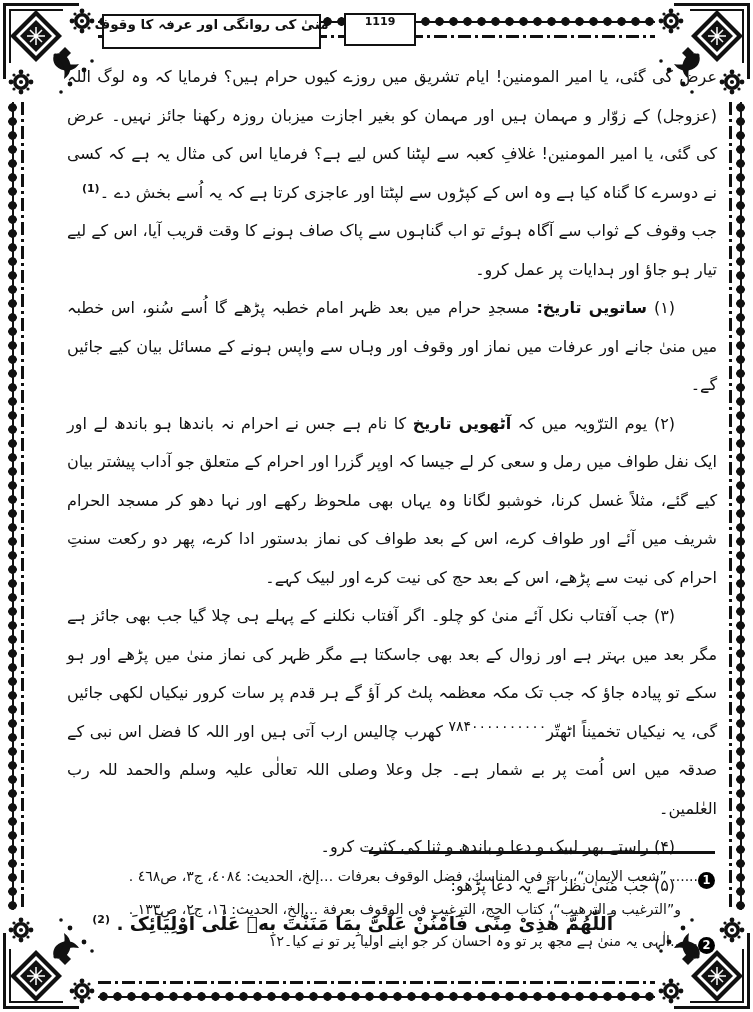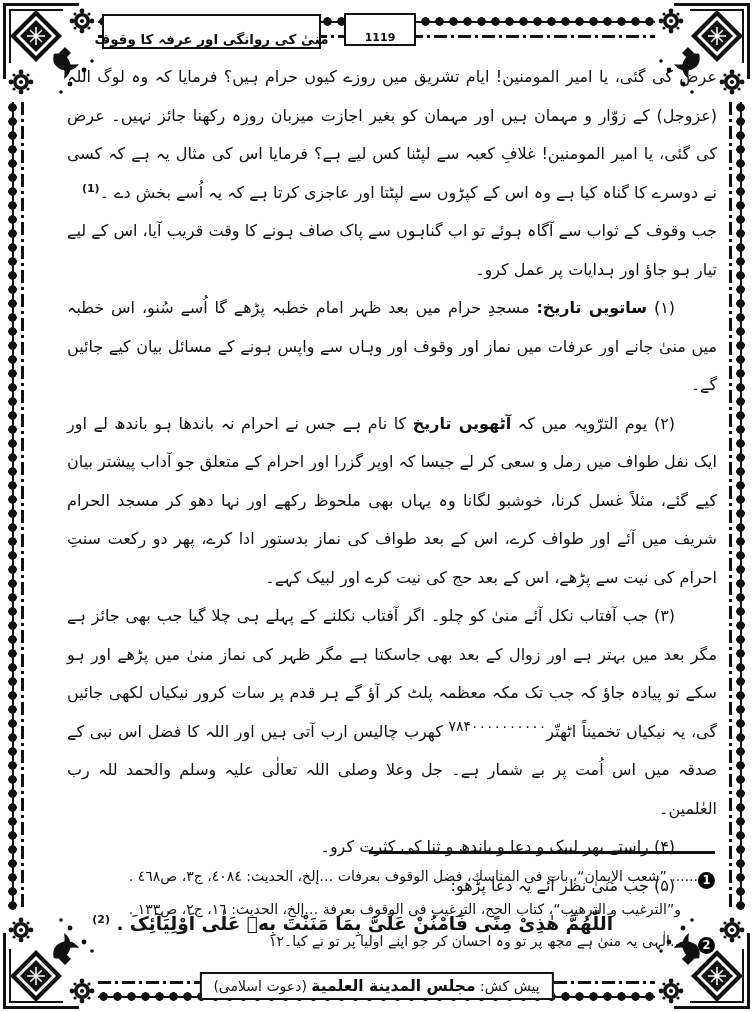--- a/index.html
+++ b/index.html
@@ -29,21 +29,21 @@
   .left-dash{left:21px;top:102px;bottom:102px;}
   .right-beads{right:7px;top:102px;bottom:102px;}
   .right-dash{right:21px;top:102px;bottom:102px;}
   .corner{position:absolute;width:106px;height:106px;z-index:2;}
   .tl{top:3px;left:3px;}
   .tr{top:3px;right:3px;transform:scaleX(-1);}
   .bl{bottom:3px;left:3px;transform:scaleY(-1);}
   .br{bottom:3px;right:3px;transform:scale(-1,-1);}
   
   .hdr-box{position:absolute;background:#fff;border:2px solid #111;z-index:3;
-    display:flex;align-items:flex-end;justify-content:center;white-space:nowrap;}
+    display:flex;align-items:flex-start;justify-content:center;white-space:nowrap;}
   .hdr-right{top:8px;right:42px;width:152px;height:30px;font-size:14.5px;font-weight:bold;}
   .hdr-center{top:13px;left:344px;width:68px;height:29px;font-size:11px;font-weight:bold;direction:ltr;}
   .hdr-left{top:14px;left:102px;width:215px;height:31px;font-size:13.5px;font-weight:bold;}
   
   .body-text{position:absolute;top:58px;right:36px;left:34px;z-index:2;
     direction:rtl;text-align:justify;font-size:16px;line-height:38.5px;margin-left:33px;}
   .body-text p{margin:0;}
   .item{text-indent:42px;}
   .bold{font-weight:bold;}
   .fnref{font-size:11px;vertical-align:super;line-height:0;direction:ltr;unicode-bidi:embed;font-weight:bold;}
@@ -152,19 +152,14 @@
     <p class="dua"><span>اَللّٰهُمَّ هٰذِیْ مِنًی فَامْنُنْ عَلَیَّ بِمَا مَنَنْتَ بِهٖ عَلٰی اَوْلِیَآئِکَ .</span> <sup class="fnref">(2)</sup></p>
   </div>
 
   <div class="fn-divider"></div>
   <div class="footnotes">
     <p><span class="fn-marker">1</span><span>......</span> <span>”شعب الإيمان“، باب فى المناسك، فضل الوقوف بعرفات …إلخ، الحديث: ٤٠٨٤، ج٣، ص٤٦٨ .</span></p>
     <p class="fn-cont"><span>و”الترغيب و الترهيب“، كتاب الحج، الترغيب فى الوقوف بعرفة …إلخ، الحديث: ١٦، ج٢، ص١٣٣ .</span></p>
     <p><span class="fn-marker">2</span><span>……</span><span>الٰہی یہ منیٰ ہے مجھ پر تو وہ احسان کر جو اپنے اولیا پر تو نے کیا۔۱۲</span></p>
   </div>
 
-  <div class="footer-box">
-    <span>پیش کش:</span>
-    <span class="pub">مجلس المدینة العلمیة</span>
-    <span>(دعوت اسلامی)</span>
-  </div>
 
 </div>
 
 </body></html>

